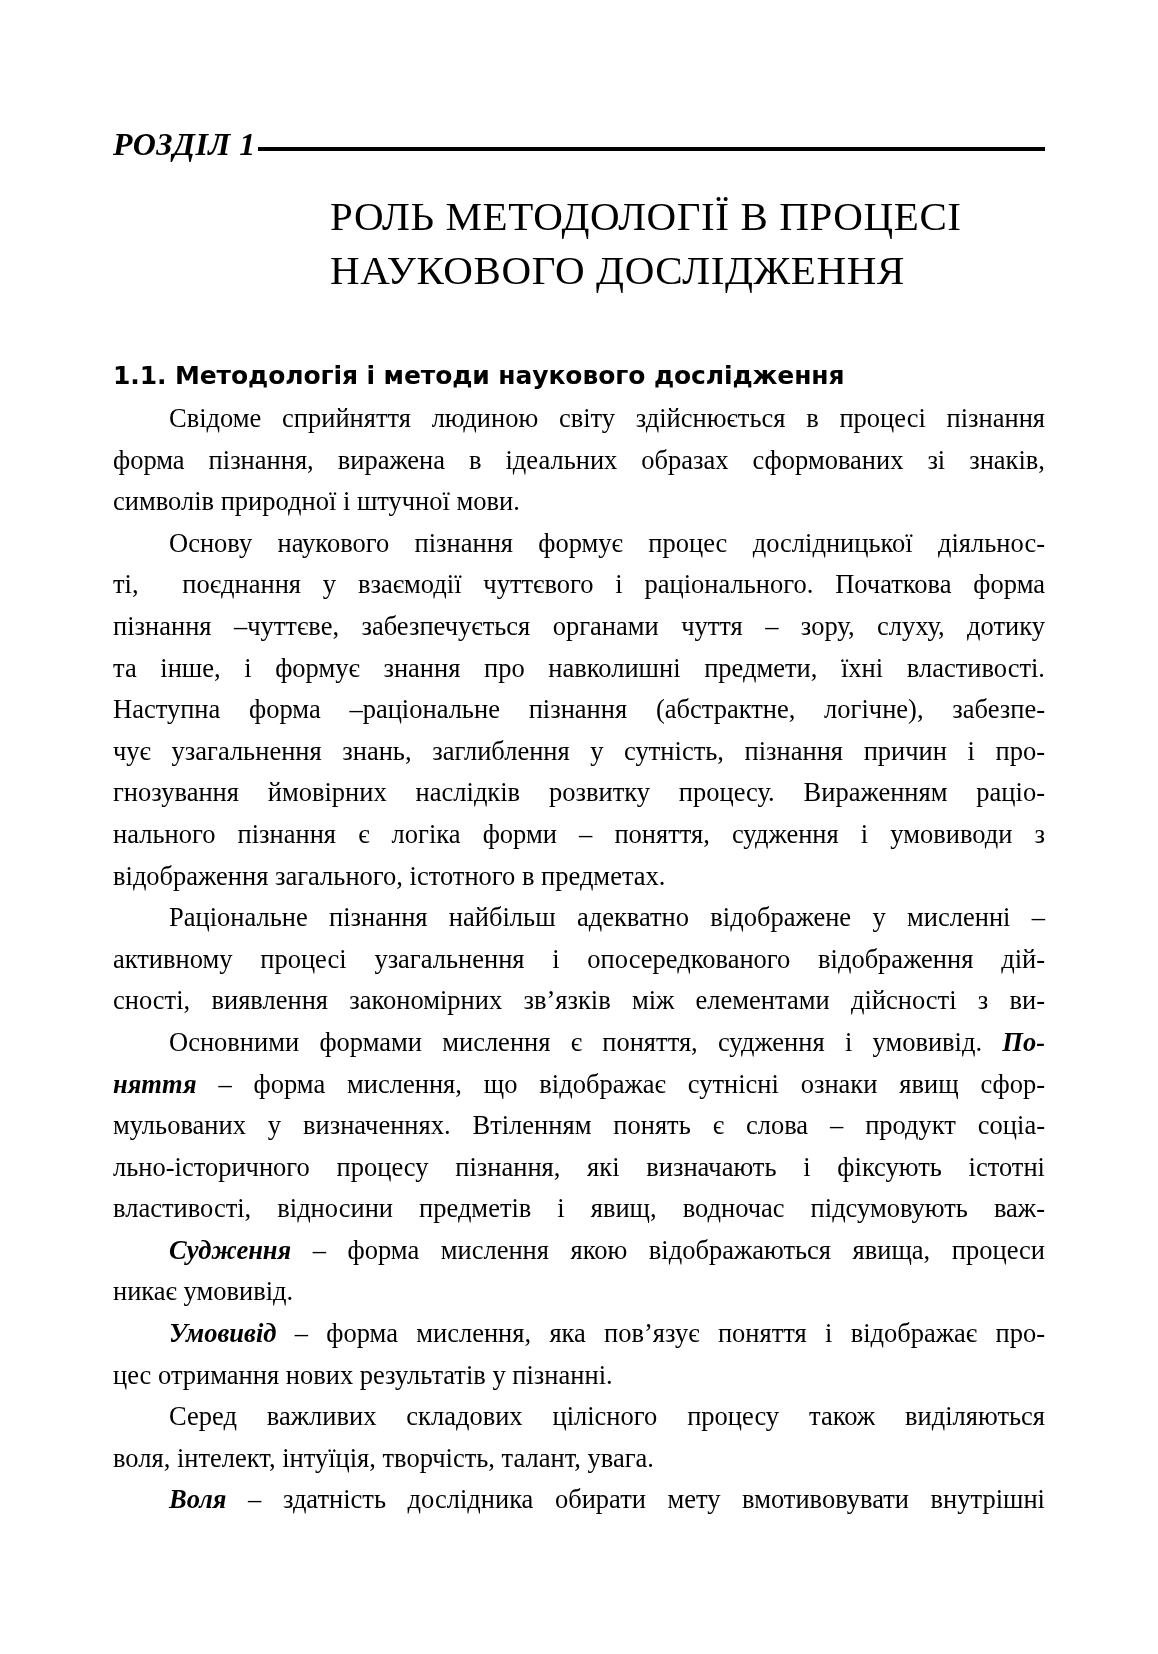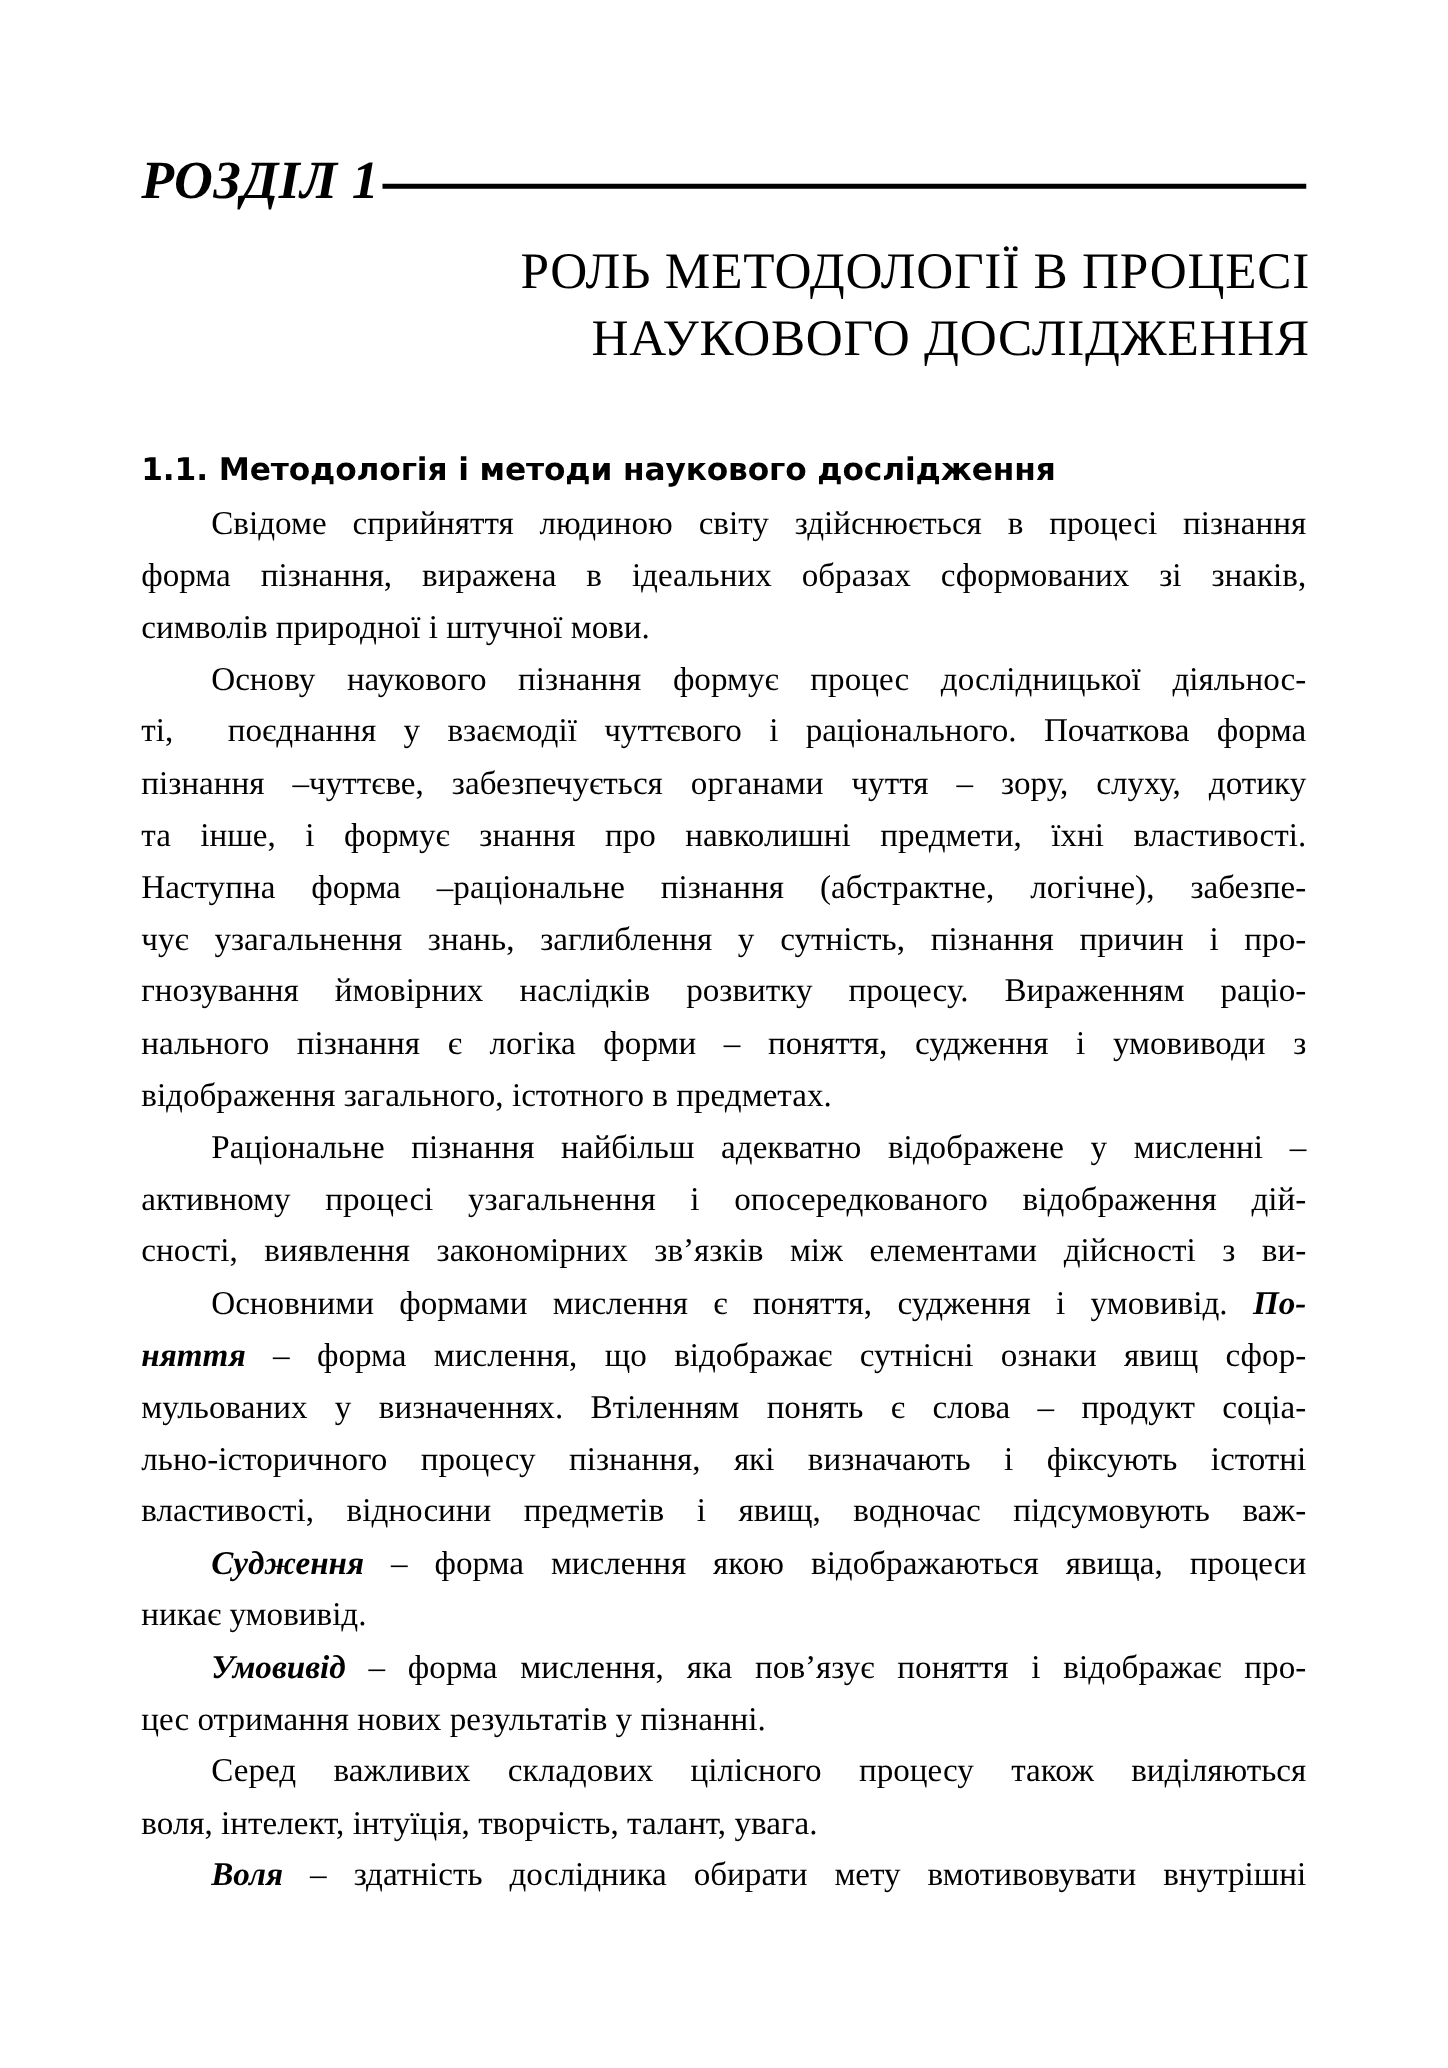--- a/index.html
+++ b/index.html
@@ -26,41 +26,41 @@
     top: 124px;
     width: 932px;
     height: 44px;
     display: flex;
     align-items: center;
   }
   .chapter-label {
     font-family: "Liberation Serif", "DejaVu Serif", serif;
     font-style: italic;
     font-weight: bold;
-    font-size: 43px;
+    font-size: 32px;
     letter-spacing: 0.5px;
     white-space: nowrap;
     line-height: 1;
     padding-bottom: 4px;
   }
   .chapter-rule {
     flex: 1 1 auto;
     height: 4px;
     background: #000000;
     margin-left: 2px;
     margin-top: 6px;
   }
 
   
   .chapter-title {
     position: absolute;
     left: 330px;
     top: 163px;
     width: 718px;
-    text-align: right;
+    text-align: left;
     font-family: "Liberation Serif", "DejaVu Serif", serif;
     font-weight: normal;
     font-size: 41px;
     line-height: 1.30;
     letter-spacing: 0.6px;
     white-space: pre-line;
   }
 
   
   .section-heading {

